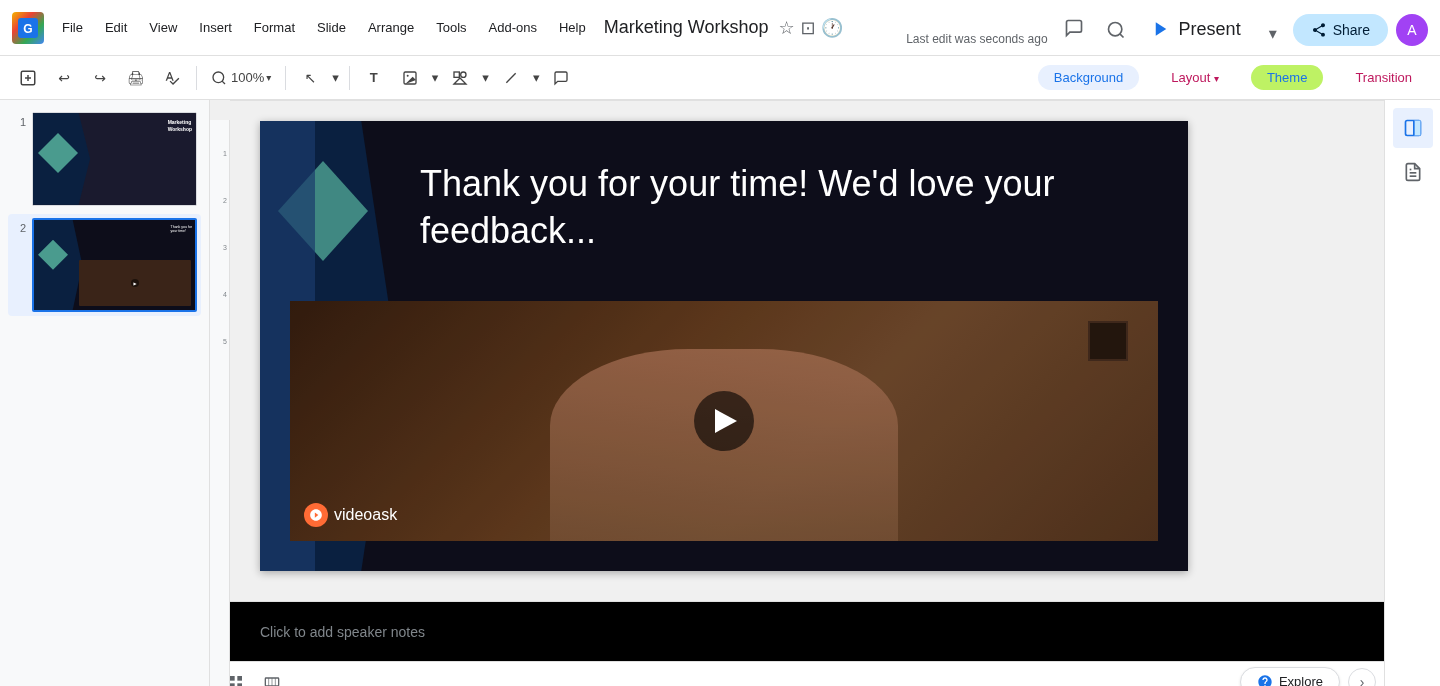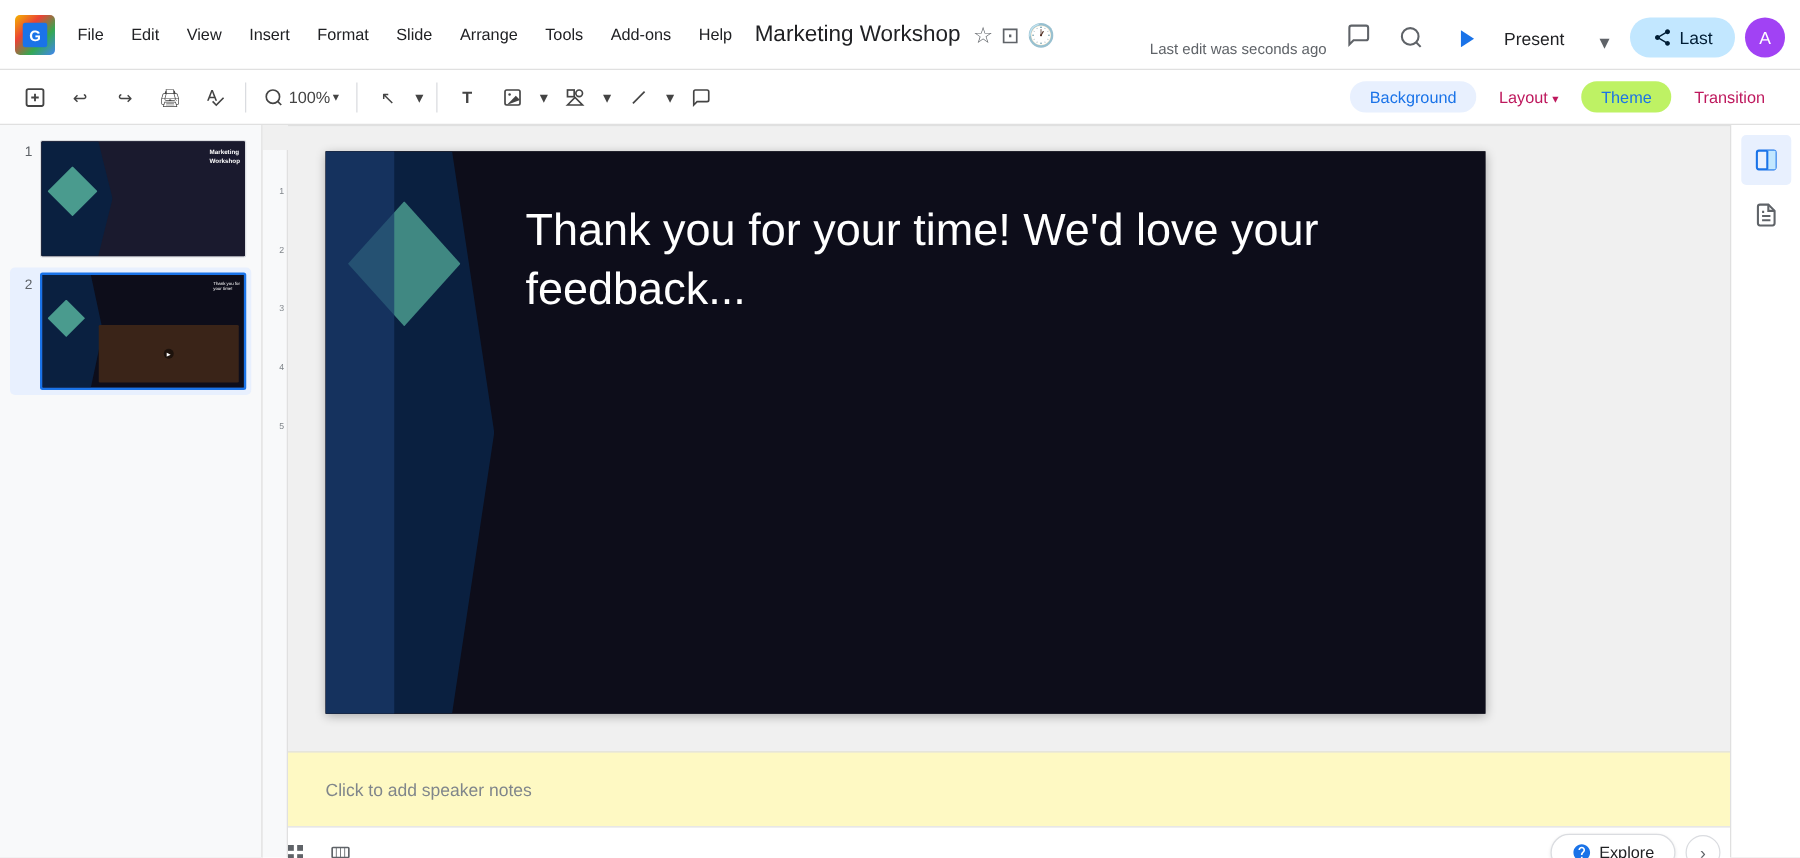--- a/index.html
+++ b/index.html
@@ -64,25 +64,25 @@
     #last-edit {
       font-size: 12px;
       color: #5f6368;
     }
     #present-btn {
       display: flex;
       align-items: center;
       background: transparent;
       border: none;
       cursor: pointer;
-      font-size: 14px;
+      font-size: 18px;
       color: #202124;
       padding: 6px 12px;
       border-radius: 4px;
-      gap: 20px;
+      gap: 9px;
     }
     #present-arrow {
       width: 24px; height: 24px;
       background: transparent;
       border: none;
       cursor: pointer;
       color: #5f6368;
       font-size: 16px;
     }
     #share-btn {
@@ -131,21 +131,21 @@
       border: none; background: transparent; cursor: pointer;
       border-radius: 4px; padding: 4px 6px;
       font-size: 13px; color: #444;
       height: 32px;
     }
 
     #slide-controls {
       margin-left: auto;
       display: flex;
       align-items: flex-end;
-      gap: 2px;
+      gap: 16px;
     }
 
     .slide-tab-btn {
       background: #e8f0fe;
       border: none;
       border-radius: 16px;
       padding: 5px 16px;
       font-size: 13px;
       color: #1a73e8;
       font-weight: 500;
@@ -562,21 +562,21 @@
       <svg width="18" height="18" viewBox="0 0 24 24" fill="#1a73e8">
         <polygon points="5,3 19,12 5,21"></polygon>
       </svg>
       <span>Present</span>
     </button>
     <button id="present-arrow">▾</button>
     <button id="share-btn">
       <svg width="16" height="16" viewBox="0 0 24 24" fill="#001d35">
         <path d="M18 16.08c-.76 0-1.44.3-1.96.77L8.91 12.7c.05-.23.09-.46.09-.7s-.04-.47-.09-.7l7.05-4.11c.54.5 1.25.81 2.04.81 1.66 0 3-1.34 3-3s-1.34-3-3-3-3 1.34-3 3c0 .24.04.47.09.7L8.04 9.81C7.5 9.31 6.79 9 6 9c-1.66 0-3 1.34-3 3s1.34 3 3 3c.79 0 1.5-.31 2.04-.81l7.12 4.16c-.05.21-.08.43-.08.65 0 1.61 1.31 2.92 2.92 2.92 1.61 0 2.92-1.31 2.92-2.92s-1.31-2.92-2.92-2.92z"></path>
       </svg>
-      <span>Last</span>
+      <span>Share</span>
     </button>
     <div id="avatar">A</div>
   </div>
 </div>
 
 <div id="toolbar">
 
   <button class="tool-btn">
     <svg width="18" height="18" viewBox="0 0 24 24" fill="#444">
       <rect x="3" y="3" width="18" height="18" rx="2" fill="none" stroke="#444" stroke-width="2"></rect>
@@ -747,24 +747,49 @@
           position:absolute; left:0; top:0; bottom:0; width:55px;
           background:#1a3a6b;
           opacity:0.7;
         "></div>
       </div>
 
       <div class="slide-title-text">
         <span>Thank you for your time! We'd love your feedback...</span>
       </div>
 
+      <div class="slide-video">
+        <div class="video-bg-sim">
+
+          <div style="position:absolute;inset:0;background:linear-gradient(135deg, #3a2010 0%, #6b4020 40%, #7a5030 60%, #5a3820 100%);"></div>
+
+          <div style="position:absolute;bottom:0;left:30%;width:40%;height:80%;background:linear-gradient(to top, #8b6040, #c08060);border-radius:40% 40% 0 0;opacity:0.75;"></div>
+
+          <div style="position:absolute;top:20px;right:30px;width:40px;height:40px;background:#2a1a10;border:2px solid #4a3020;"></div>
+        </div>
+
+        <div class="video-overlay" style="position:absolute;inset:0;background:rgba(0,0,0,0.15);">
+          <div class="play-btn">
+            <div class="play-icon"></div>
+          </div>
+        </div>
+
+        <div class="videoask-badge">
+          <div class="videoask-logo">
+            <svg width="14" height="14" viewBox="0 0 24 24" fill="white">
+              <path d="M12 2C6.48 2 2 6.48 2 12s4.48 10 10 10 10-4.48 10-10S17.52 2 12 2zm-2 14.5v-9l6 4.5-6 4.5z"></path>
+            </svg>
+          </div>
+          <span class="videoask-text">videoask</span>
+        </div>
+      </div>
 
     </div>
 
-    <div id="speaker-notes" style="width:calc(100% - 0px);background:#fef9c3;border-top:1px solid #e0e0e0;padding:0 20px 0 50px;display:flex;align-items:center;min-height:60px;flex-shrink:0;">
+    <div id="speaker-notes" style="width:calc(100% - 0px);background:#000000;border-top:1px solid #e0e0e0;padding:0 20px 0 50px;display:flex;align-items:center;min-height:60px;flex-shrink:0;">
       <span id="notes-placeholder">Click to add speaker notes</span>
     </div>
 
     <div id="bottom-tabs" style="width:100%;background:#fff;border-top:1px solid #e0e0e0;display:flex;align-items:center;padding:0 8px;height:40px;flex-shrink:0;">
       <button class="bottom-tab" title="Grid view">
         <svg width="16" height="16" viewBox="0 0 24 24" fill="#5f6368">
           <rect x="3" y="3" width="7" height="7"></rect>
             <rect x="14" y="3" width="7" height="7"></rect>
           <rect x="14" y="14" width="7" height="7"></rect>
             <rect x="3" y="14" width="7" height="7"></rect>

